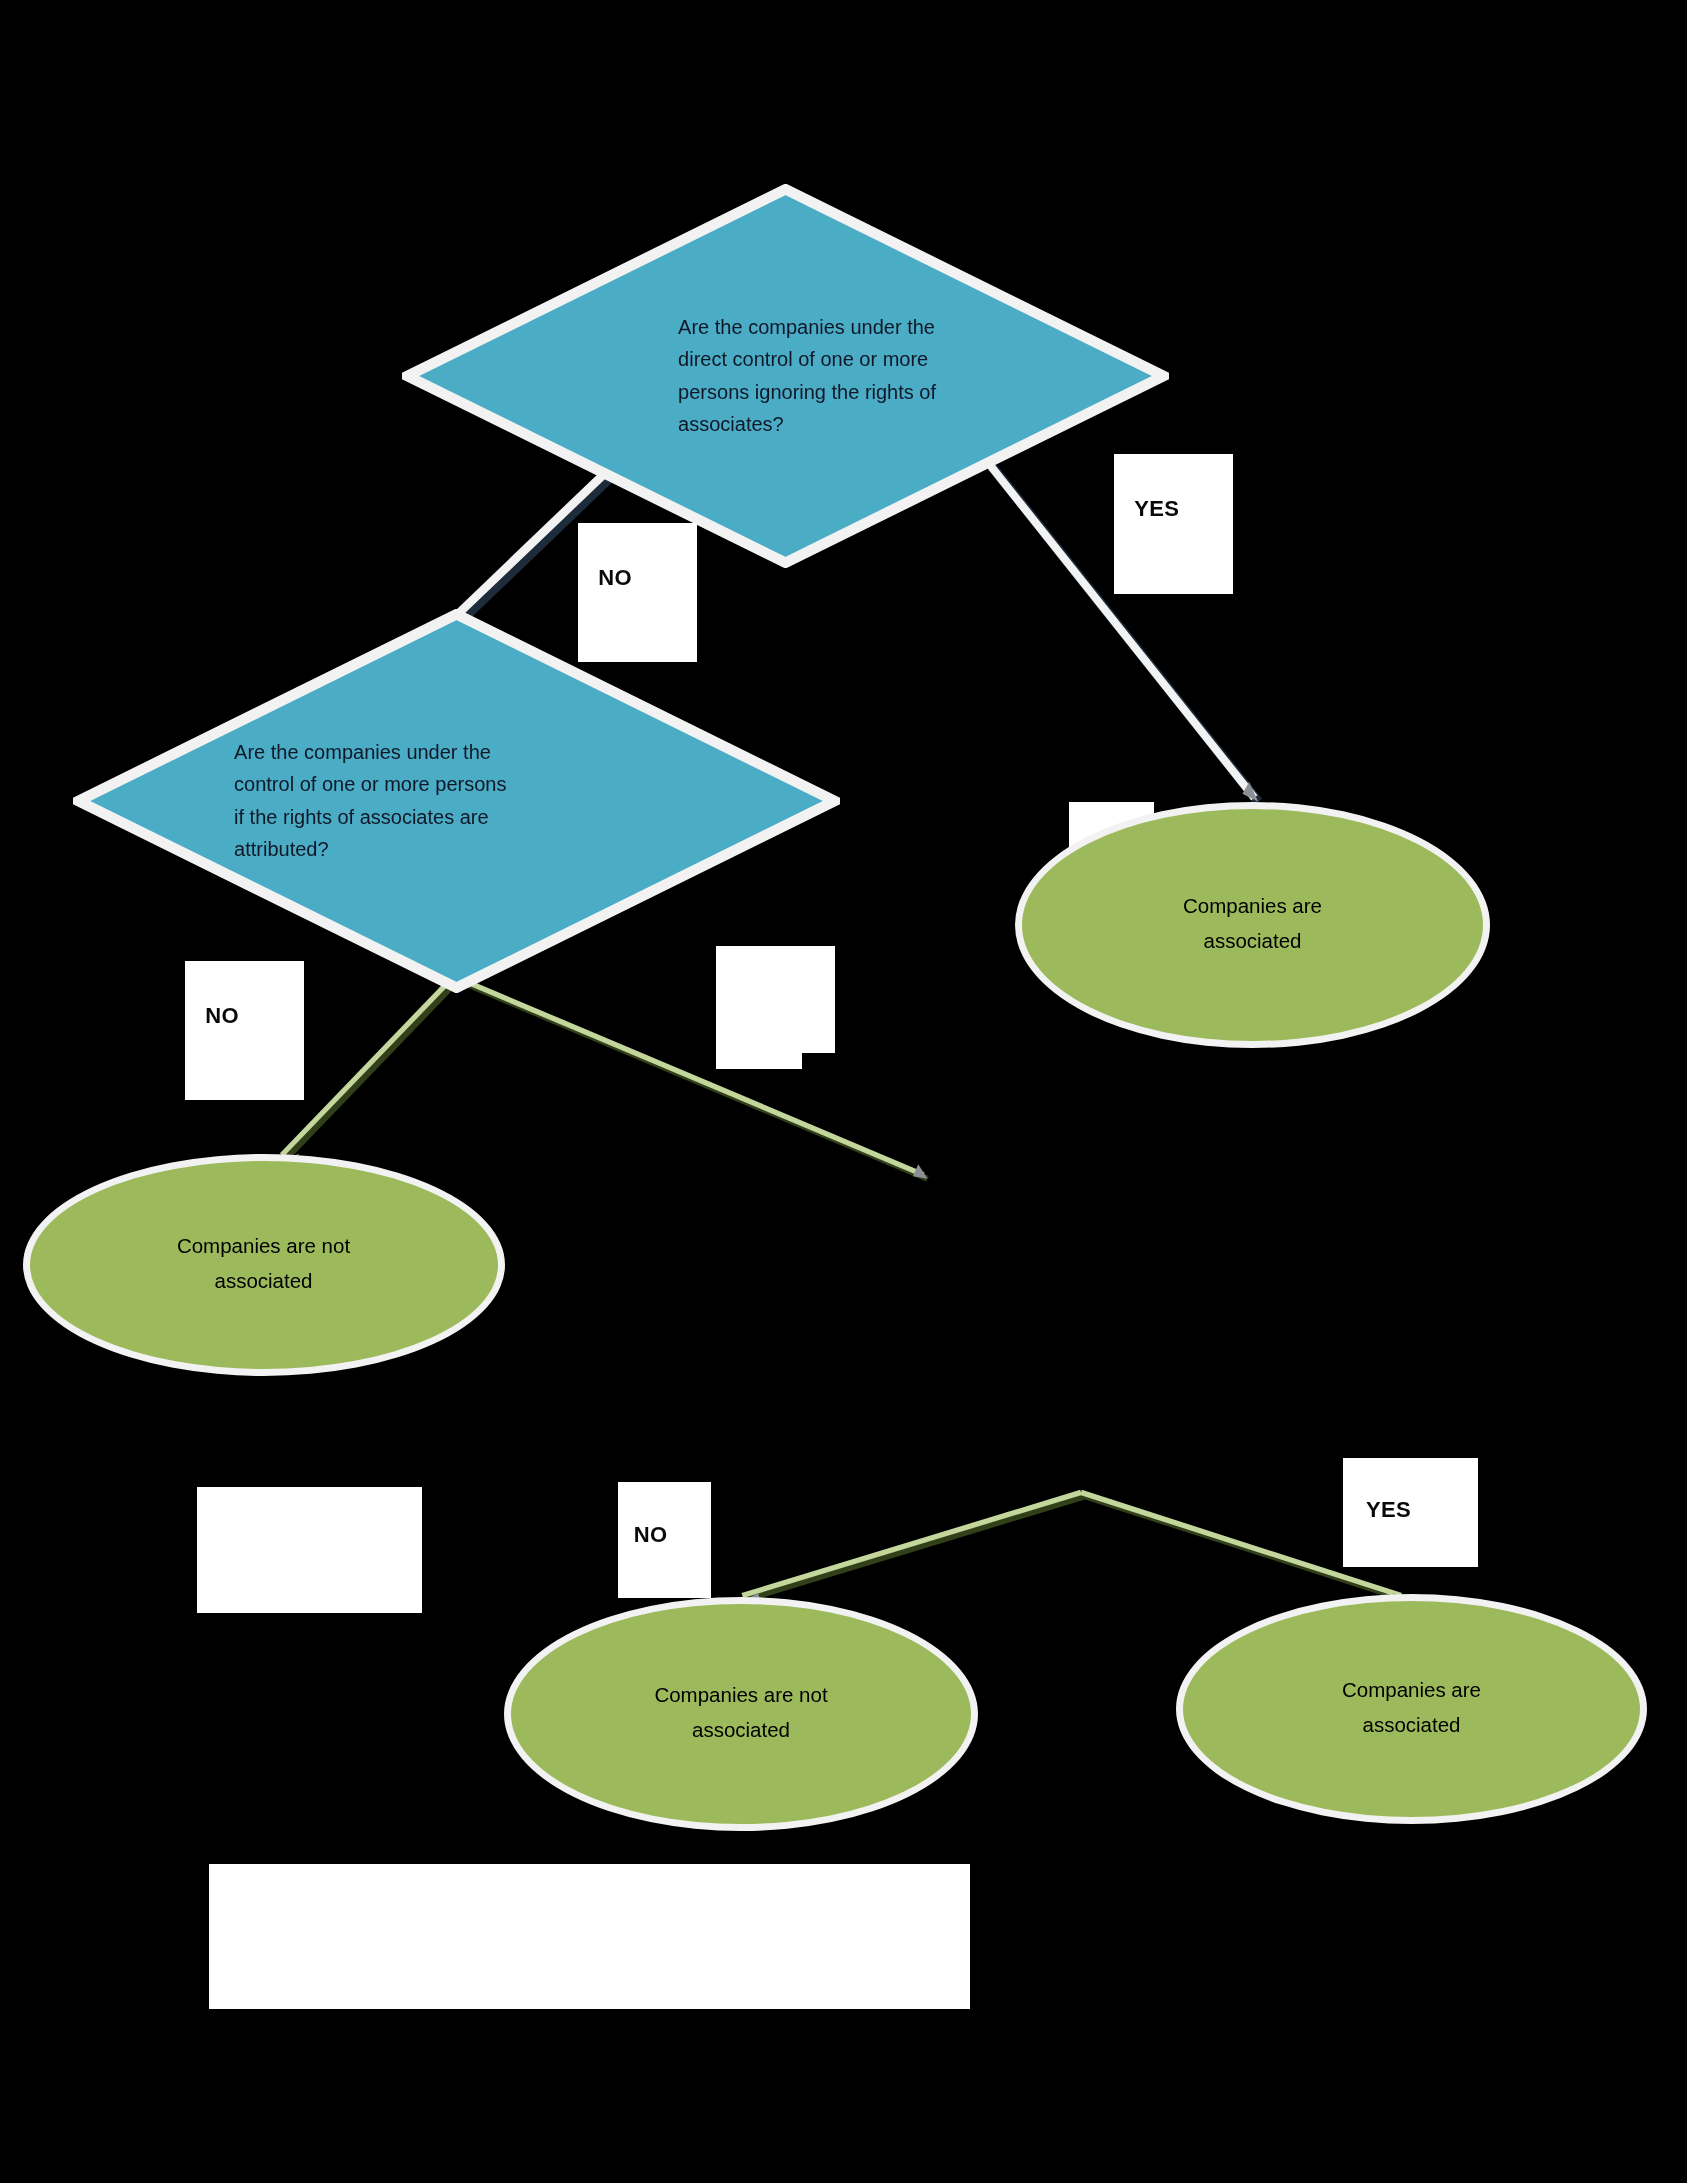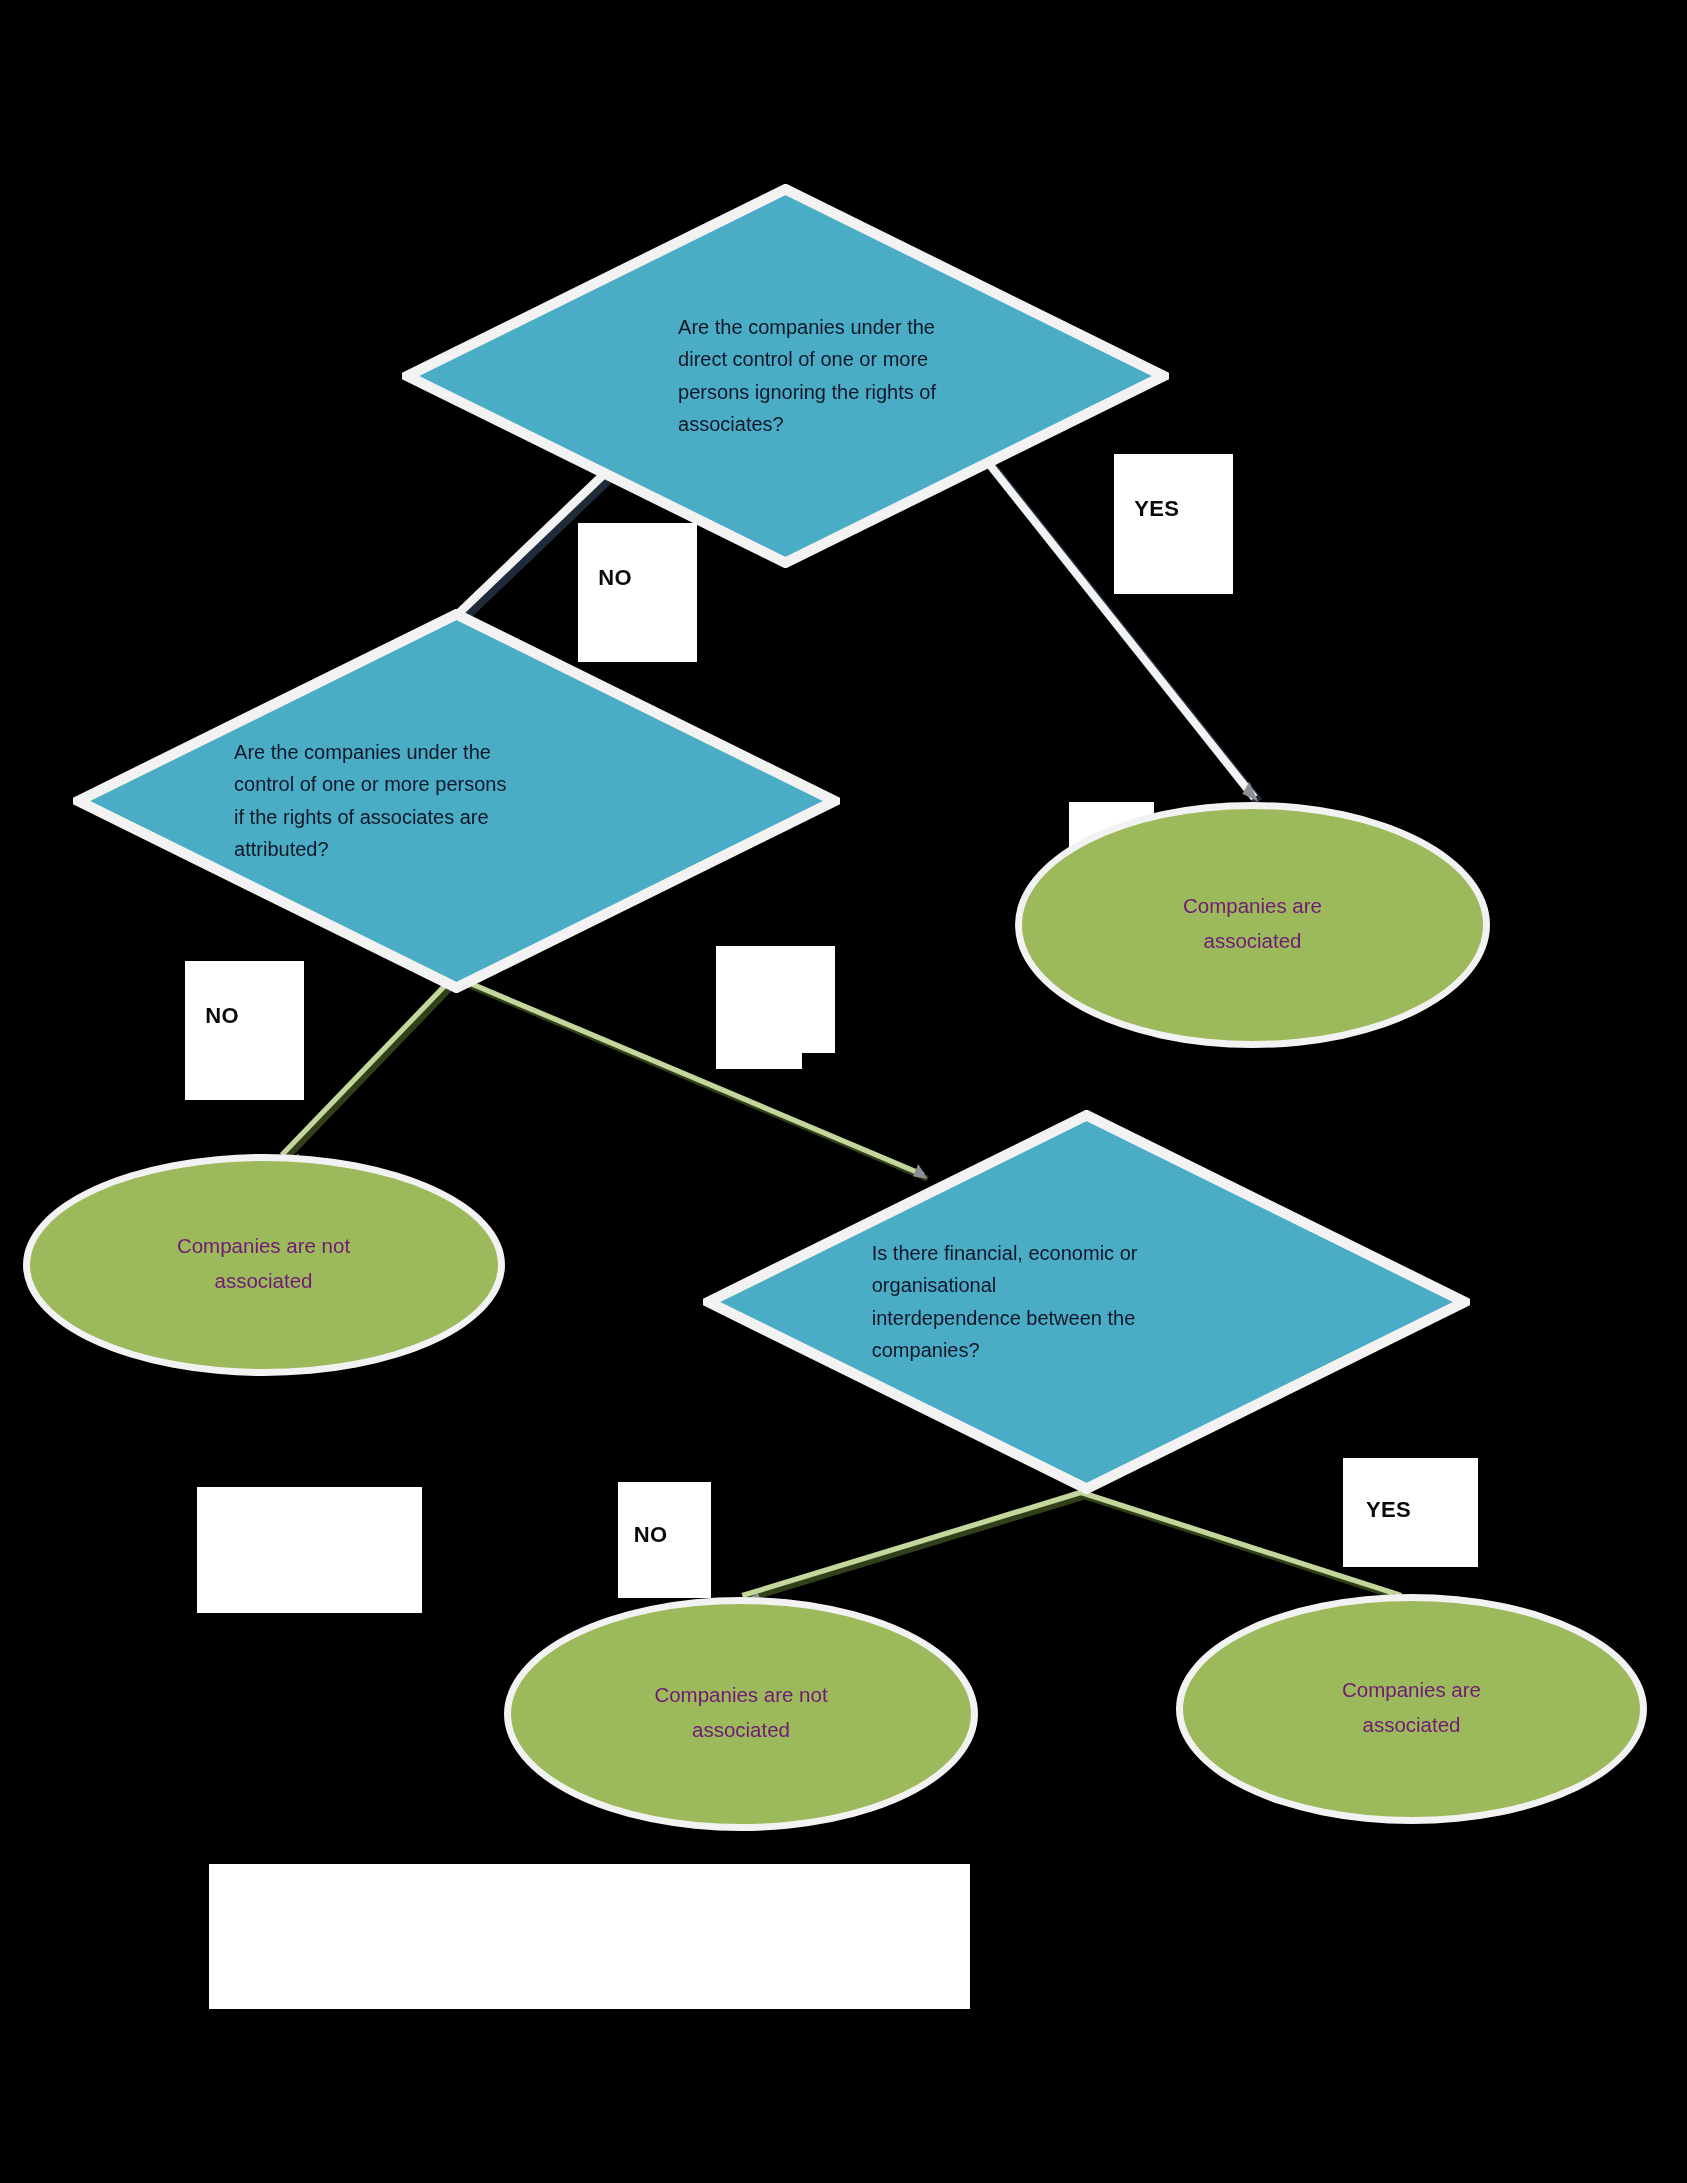--- a/index.html
+++ b/index.html
@@ -58,21 +58,21 @@
     z-index: 4;
     border-radius: 50%;
     background: #9CBA5C;
     border: 7.3px solid #F2F2F2;
     box-sizing: border-box;
     display: flex;
     align-items: center;
     justify-content: center;
   }
   .ellipse .etext {
-    color: #701a75;
+    color: #000000;
     font-size: 20.5px;
     line-height: 1.72;
     text-align: center;
     white-space: pre-line;
     padding-bottom: 4px;
     font-family: "Liberation Sans", sans-serif;
   }
 
   
   .wbox {
@@ -151,29 +151,20 @@
   <div class="diamond" style="left:73px; top:609px; width:767px; height:384px;">
     <svg viewBox="0 0 1160 580" preserveAspectRatio="none">
       <polygon points="580,8 1152,290 580,572 8,290" fill="#4BACC6" stroke="#F2F2F2" stroke-width="16"></polygon>
     </svg>
     <div class="dtext" style="left:21%; width:60%;">Are the companies under the
 control of one or more persons
 if the rights of associates are
 attributed?</div>
   </div>
 
-  <div class="diamond" style="left:703px; top:1110px; width:767px; height:384px;">
-    <svg viewBox="0 0 1160 580" preserveAspectRatio="none">
-      <polygon points="580,8 1152,290 580,572 8,290" fill="#4BACC6" stroke="#F2F2F2" stroke-width="16"></polygon>
-    </svg>
-    <div class="dtext" style="left:22%; width:58%;">Is there financial, economic or
-organisational
-interdependence between the
-companies?</div>
-  </div>
 
   <div class="wbox behind" style="left:1069px; top:802px; width:85px; height:64px;">
     <span class="ltext"></span>
   </div>
 
   <div class="ellipse" style="left:1015px; top:802px; width:475px; height:246px;">
     <span class="etext">Companies are
 associated</span>
   </div>
 

